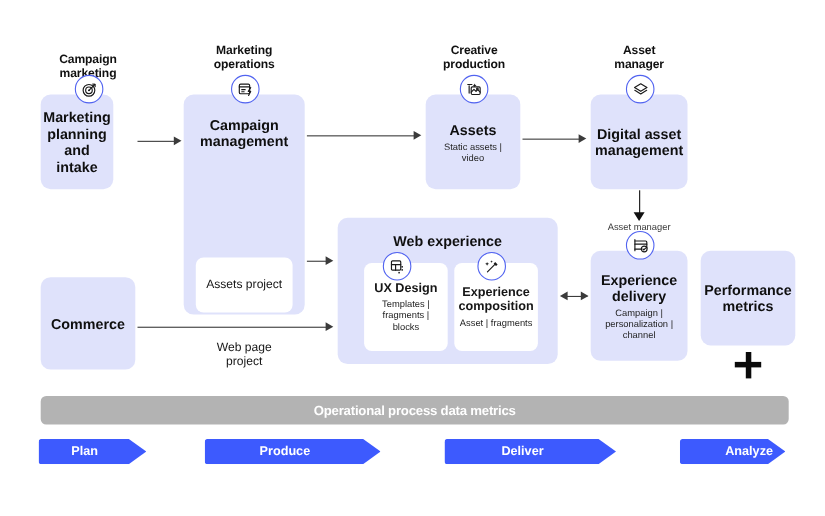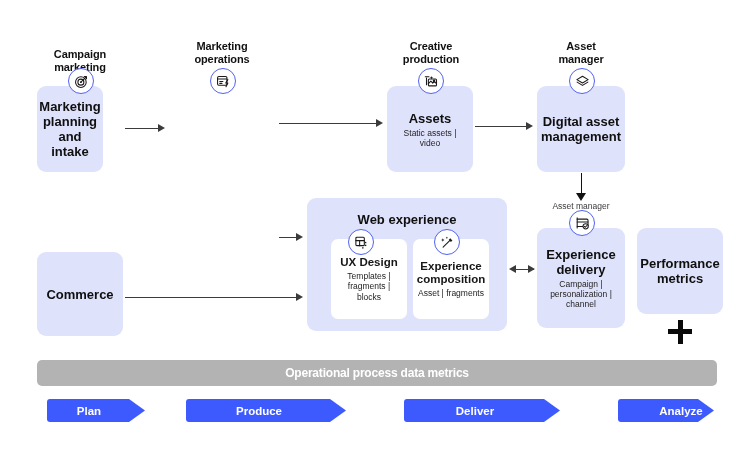--- a/index.html
+++ b/index.html
@@ -188,20 +188,31 @@
   <div class="badge" style="left:68px;top:68px;">
     <svg width="15" height="15" viewBox="0 0 24 24" fill="none" stroke="#1a1a1a" stroke-width="1.7" stroke-linecap="round" stroke-linejoin="round">
       <circle cx="11" cy="13" r="8.5"></circle>
       <circle cx="11" cy="13" r="4.8"></circle>
       <circle cx="11" cy="13" r="1.4" fill="#1a1a1a" stroke="none"></circle>
       <path d="M11 13 L19.5 4.5"></path>
       <path d="M16.5 4 L19.8 4.2 L20 7.5"></path>
     </svg>
   </div>
 
+  <div class="panel" style="left:167px;top:86px;width:110px;height:200px;">
+    <div class="panel-title" style="top:20px;">
+      <span>Campaign management</span>
+    </div>
+    <div class="wcard" style="left:11px;top:148px;width:88px;height:50px;">
+      <div class="title">Assets project</div>
+    </div>
+    <div class="wcard" style="left:11px;top:212px;width:88px;height:50px;">
+      <div class="title">Web page project</div>
+    </div>
+  </div>
   <div class="badge" style="left:210px;top:68px;">
     <svg width="15" height="15" viewBox="0 0 24 24" fill="none" stroke="#1a1a1a" stroke-width="1.7" stroke-linecap="round" stroke-linejoin="round">
       <rect x="2.5" y="4" width="15" height="14" rx="2"></rect>
       <path d="M2.5 8 L17.5 8"></path>
       <path d="M6 12 L11 12 M6 15 L9.5 15"></path>
       <path d="M19 9 L15.5 14.5 L19 14.5 L16 20.5"></path>
     </svg>
   </div>
 
   <div class="card" style="left:387px;top:86px;width:86px;height:86px;">
@@ -302,21 +313,21 @@
   <div class="arrowhead ar-right" style="left:296px;top:292.5px;"></div>
 
   <div class="hline" style="left:512px;top:269px;width:22px;"></div>
   <div class="arrowhead ar-right" style="left:528px;top:264.5px;"></div>
   <div class="arrowhead ar-left" style="left:509px;top:264.5px;"></div>
 
   <div class="metricbar" style="left:37px;top:360px;width:680px;height:26px;">
     <span>Operational process data metrics</span>
   </div>
 
-  <div class="phase" style="left:35px;top:399px;width:98px;margin-left:12px;">
+  <div class="phase" style="left:35px;top:399px;width:98px;">
     <span>Plan</span>
   </div>
   <div class="phase" style="left:186px;top:399px;width:160px;">
     <span>Produce</span>
   </div>
   <div class="phase" style="left:404px;top:399px;width:156px;">
     <span>Deliver</span>
   </div>
   <div class="phase" style="left:618px;top:399px;width:96px;padding-left:44px;">
     <span>Analyze</span>

